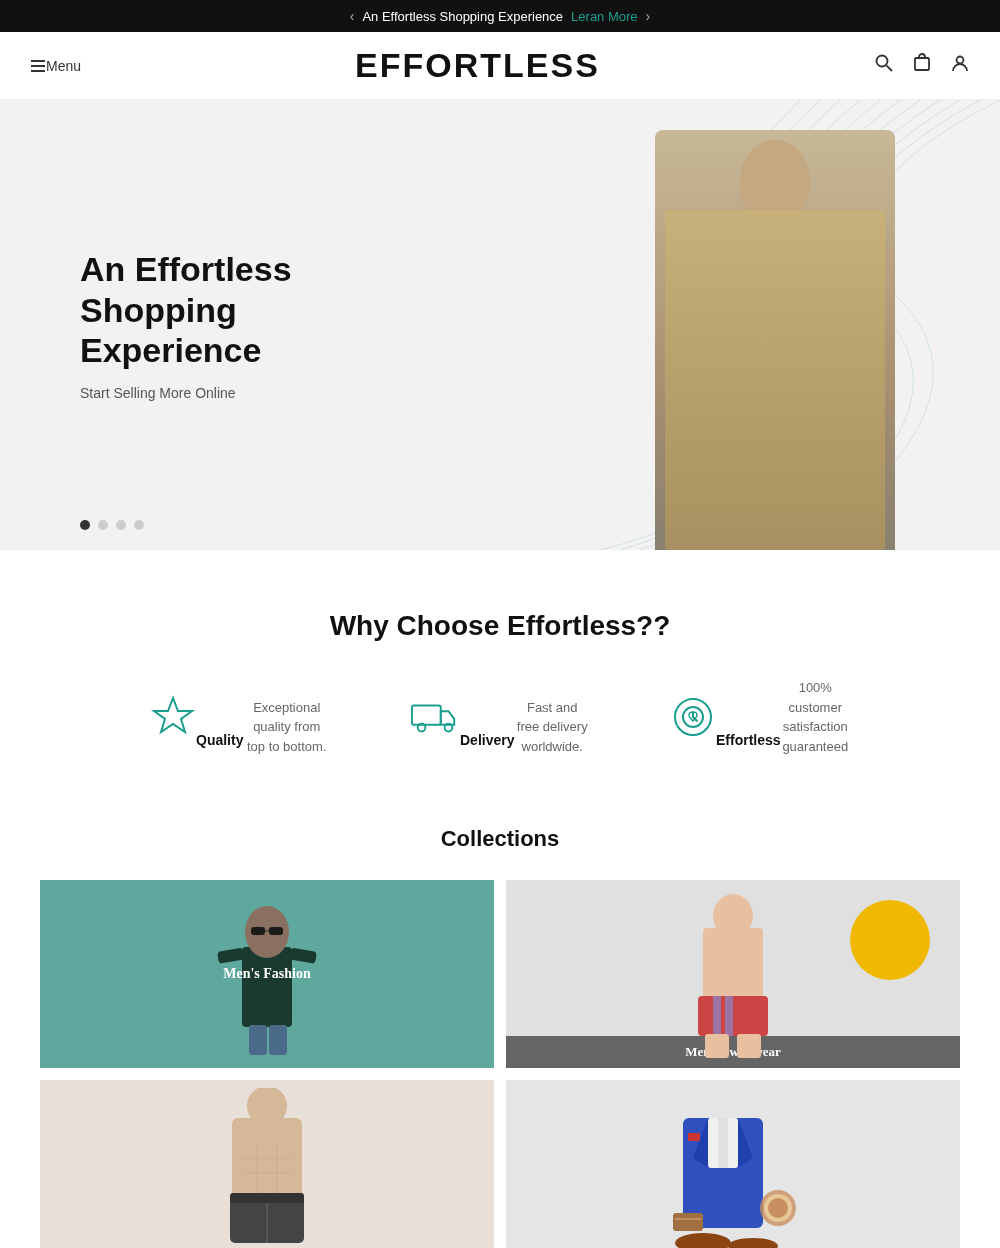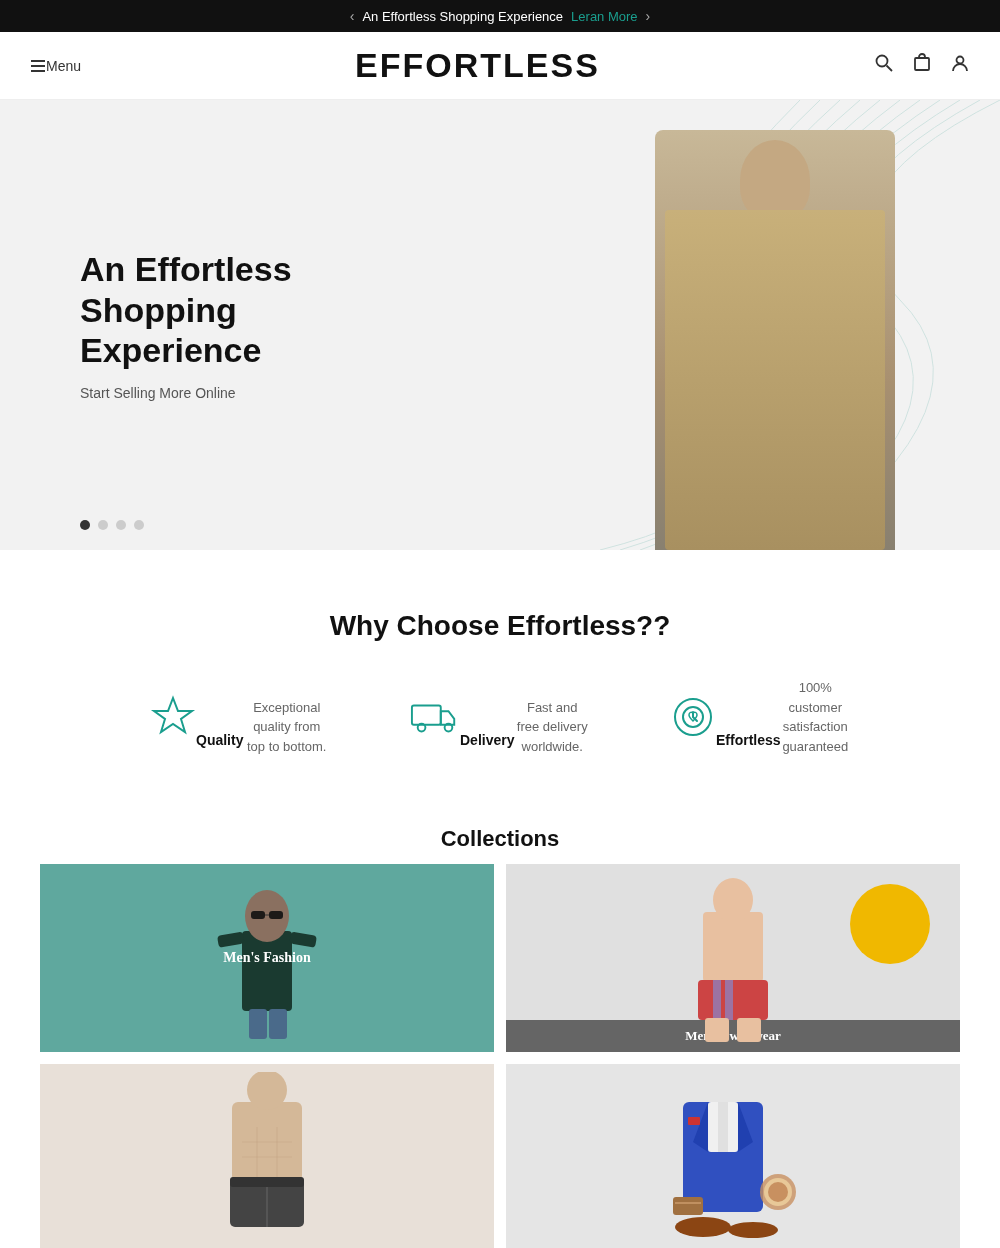--- a/index.html
+++ b/index.html
@@ -175,21 +175,21 @@
     }
 
     
     .collections {
       padding: 20px 40px 60px;
     }
     .collections h2 {
       font-size: 22px;
       font-weight: 900;
       text-align: center;
-      margin-bottom: 12px;
+      margin-bottom: 28px;
       color: #111;
     }
     .collections-grid {
       display: grid;
       grid-template-columns: 1fr 1fr;
       gap: 12px;
     }
     .collection-item {
       position: relative;
       height: 188px;

